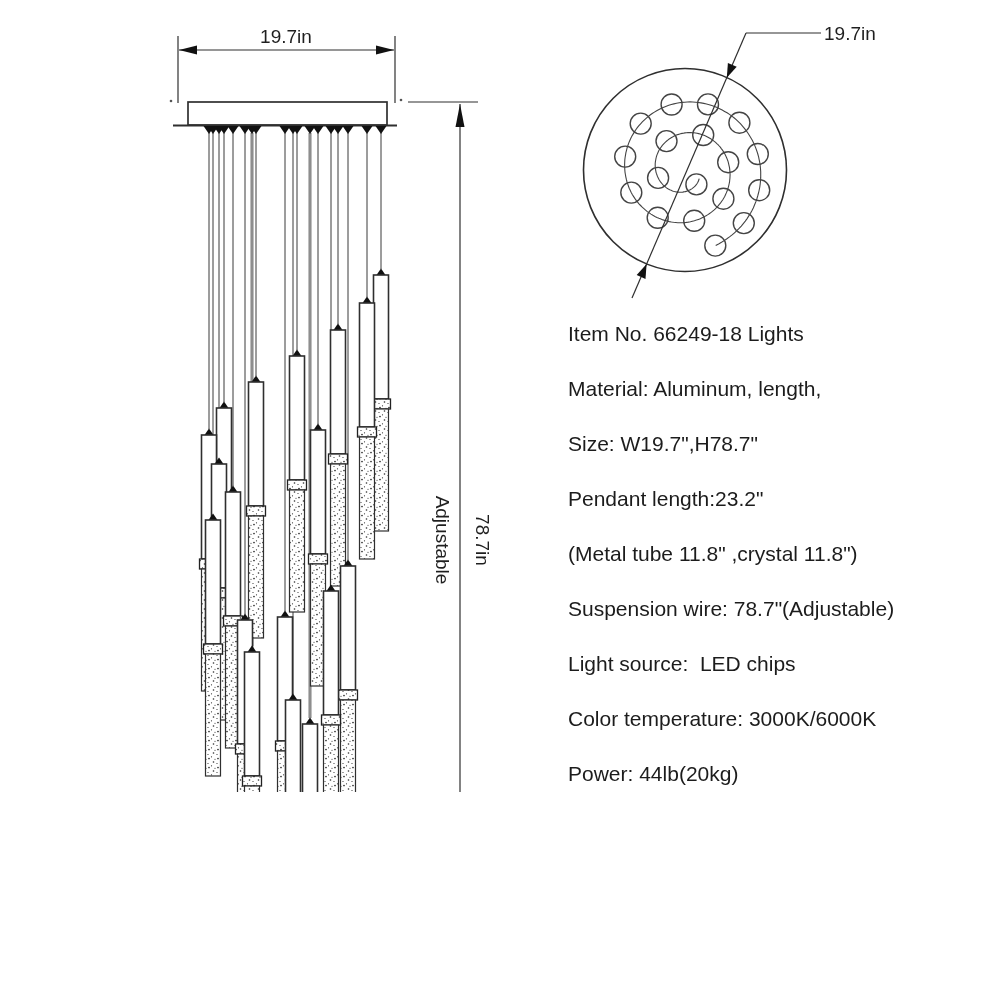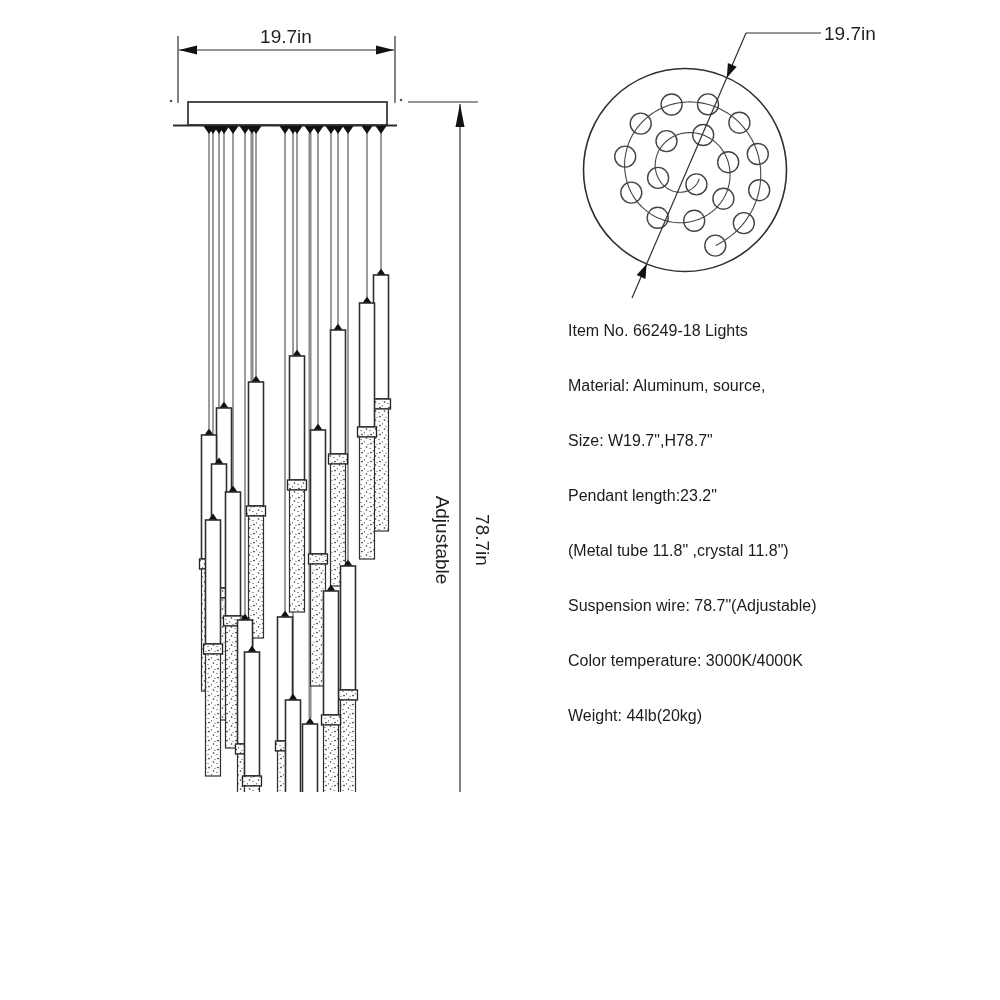--- a/index.html
+++ b/index.html
@@ -1,20 +1,20 @@
 <!DOCTYPE html>
 <html><head>
 <meta charset="utf-8">
 <style>
   html,body{margin:0;padding:0;background:#ffffff;}
   .page{position:relative;width:1000px;height:792px;background:#ffffff;overflow:hidden;
         font-family:"Liberation Sans",sans-serif;border-radius:32px;}
   svg text{font-family:"Liberation Sans",sans-serif;fill:#1f1f1f;}
   .specs{position:absolute;left:568px;top:322px;width:430px;color:#1c1c1c;
-         font-size:16px;}
+         font-size:21px;}
   .spec-line{height:55px;white-space:pre;}
   .spec-line.indent{padding-left:84px;}
 </style>
 </head>
 <body>
 
 <div class="page">
 
   <svg width="1000" height="1000" viewBox="0 0 1000 1000">
     <defs>
@@ -234,22 +234,23 @@
         <polygon points="726.8,77.8 736.7,66.8 727.9,63.0" fill="#111" stroke="none"></polygon>
         <polygon points="646.6,264.1 645.5,278.9 636.7,275.1" fill="#111" stroke="none"></polygon>
       </g>
       <text x="824" y="40" font-size="19" text-anchor="start" stroke="none">19.7in</text>
     </g>
   </svg>
 
   
   <div class="specs" id="specs-list">
       <div class="spec-line">Item No. 66249-18 Lights</div>
-      <div class="spec-line">Material: Aluminum, source,</div>
+      <div class="spec-line">Material: Aluminum, length,</div>
       <div class="spec-line">Size: W19.7",H78.7"</div>
       <div class="spec-line">Pendant length:23.2"</div>
       <div class="spec-line">(Metal tube 11.8" ,crystal 11.8")</div>
       <div class="spec-line">Suspension wire: 78.7"(Adjustable)</div>
-      <div class="spec-line">Color temperature: 3000K/4000K</div>
-      <div class="spec-line">Weight: 44lb(20kg)</div>
+      <div class="spec-line">Light source:  LED chips</div>
+      <div class="spec-line">Color temperature: 3000K/6000K</div>
+      <div class="spec-line">Power: 44lb(20kg)</div>
     </div>
 
 </div>
 
 </body></html>

